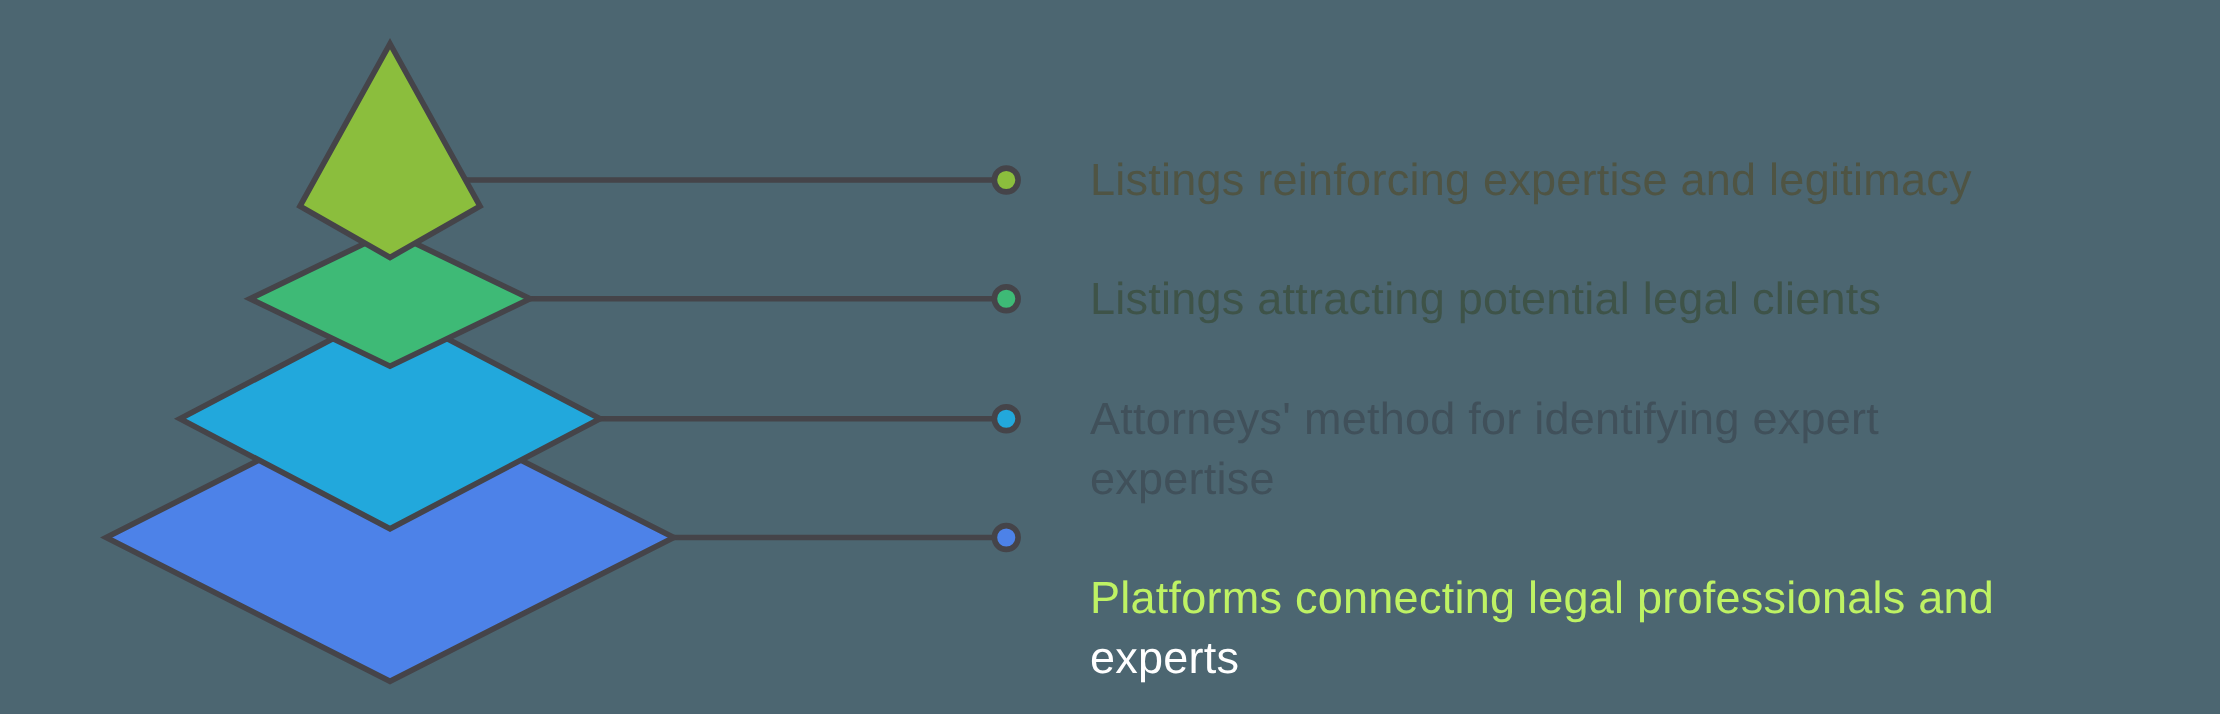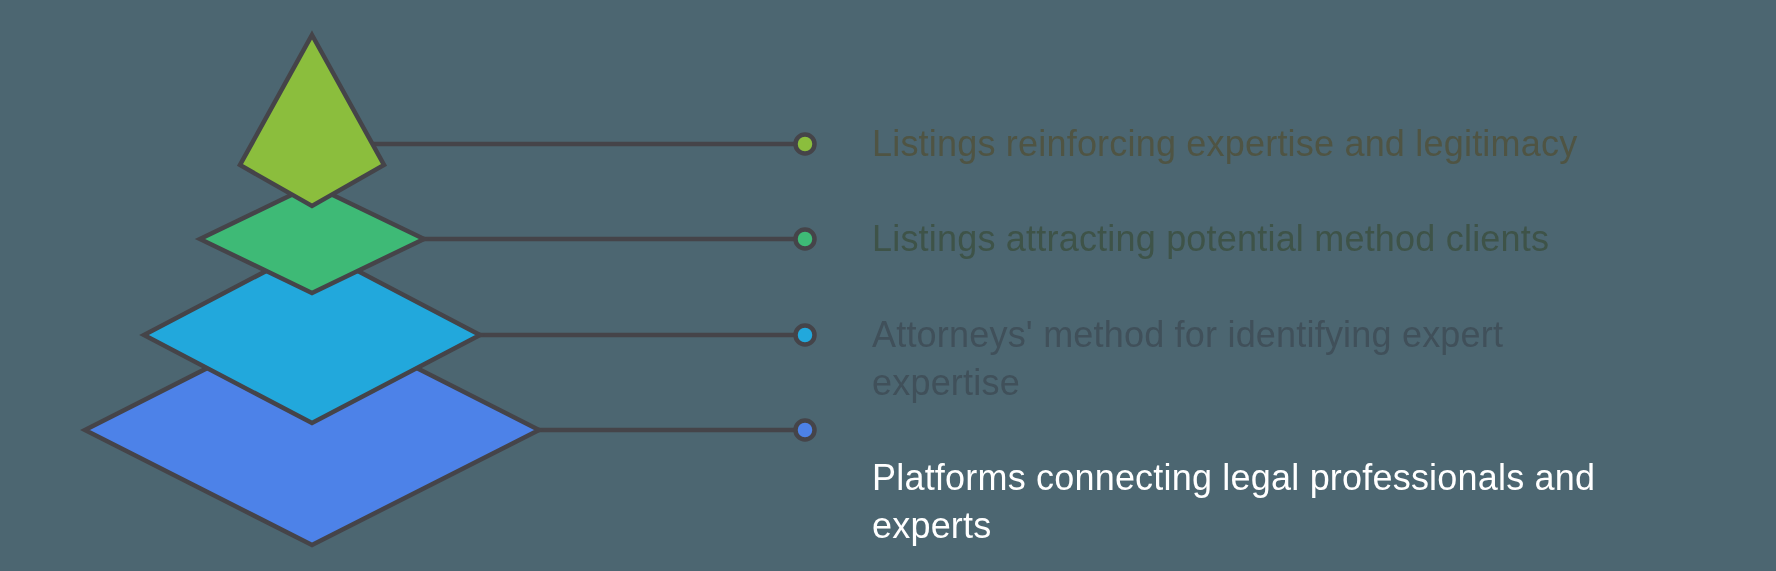--- a/index.html
+++ b/index.html
@@ -46,19 +46,19 @@
       <circle cx="805" cy="335" r="9.5" fill="#22a8dc" stroke="#454449" stroke-width="4.5"></circle>
       <line x1="312" y1="430" x2="794" y2="430" stroke="#454449" stroke-width="4.5"></line>
       <circle cx="805" cy="430" r="9.5" fill="#4d82e8" stroke="#454449" stroke-width="4.5"></circle>
       <polygon points="312,315 539,430 312,545 85,430" fill="#4d82e8" stroke="#454449" stroke-width="4.5" stroke-linejoin="miter"></polygon>
       <polygon points="312,247 480,335 312,423 144,335" fill="#22a8dc" stroke="#454449" stroke-width="4.5" stroke-linejoin="miter"></polygon>
       <polygon points="312,185 424,239 312,293 200,239" fill="#3eba76" stroke="#454449" stroke-width="4.5" stroke-linejoin="miter"></polygon>
       <polygon points="312,35 384,165 312,206 240,165" fill="#8bbe3d" stroke="#454449" stroke-width="4.5" stroke-linejoin="miter"></polygon>
     </svg>
   <div id="labels-layer">
       <div class="label-line" style="top: 120px; color: rgb(79, 84, 67);">Listings reinforcing expertise and legitimacy</div>
-      <div class="label-line" style="top: 215px; color: rgb(62, 83, 72);">Listings attracting potential method clients</div>
+      <div class="label-line" style="top: 215px; color: rgb(62, 83, 72);">Listings attracting potential legal clients</div>
       <div class="label-line" style="top: 311px; color: rgb(64, 80, 90);">Attorneys' method for identifying expert</div>
       <div class="label-line" style="top: 359px; color: rgb(64, 80, 90);">expertise</div>
-      <div class="label-line" style="top: 454px; color: #ffffff;">Platforms connecting legal professionals and</div>
+      <div class="label-line" style="top: 454px; color: #bef264;">Platforms connecting legal professionals and</div>
       <div class="label-line" style="top: 502px; color: #ffffff;">experts</div>
     </div>
 </div>
 
 </body></html>

